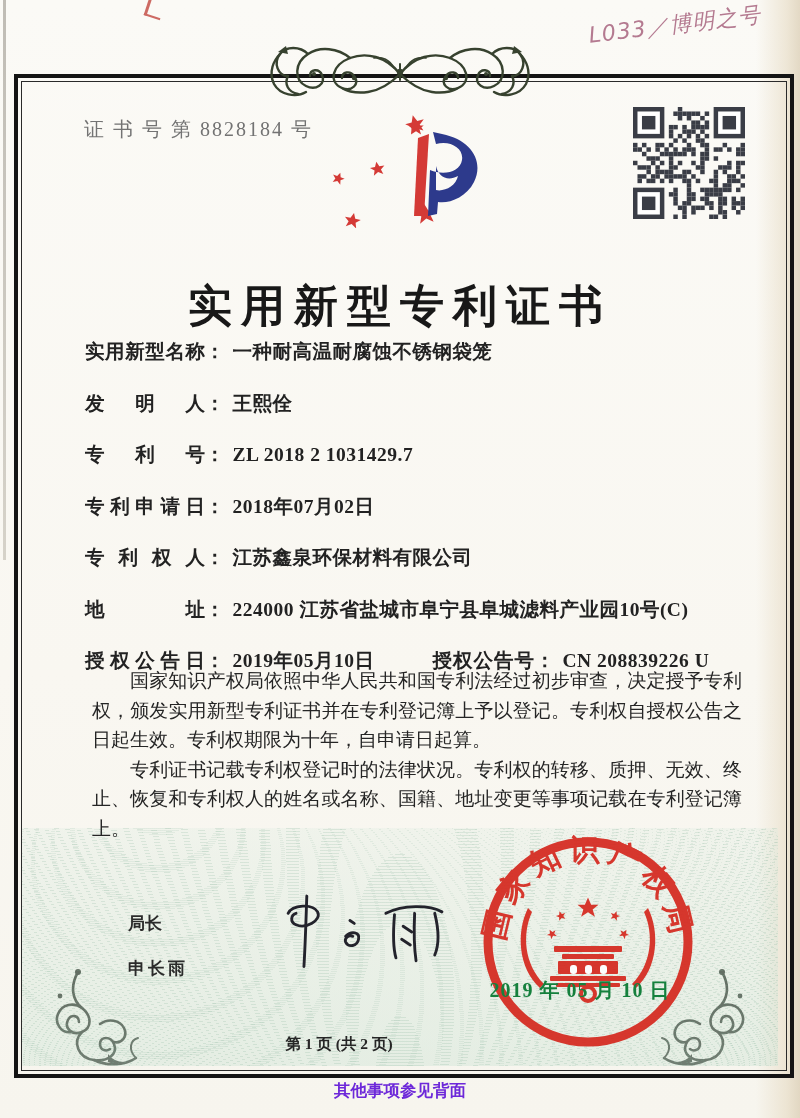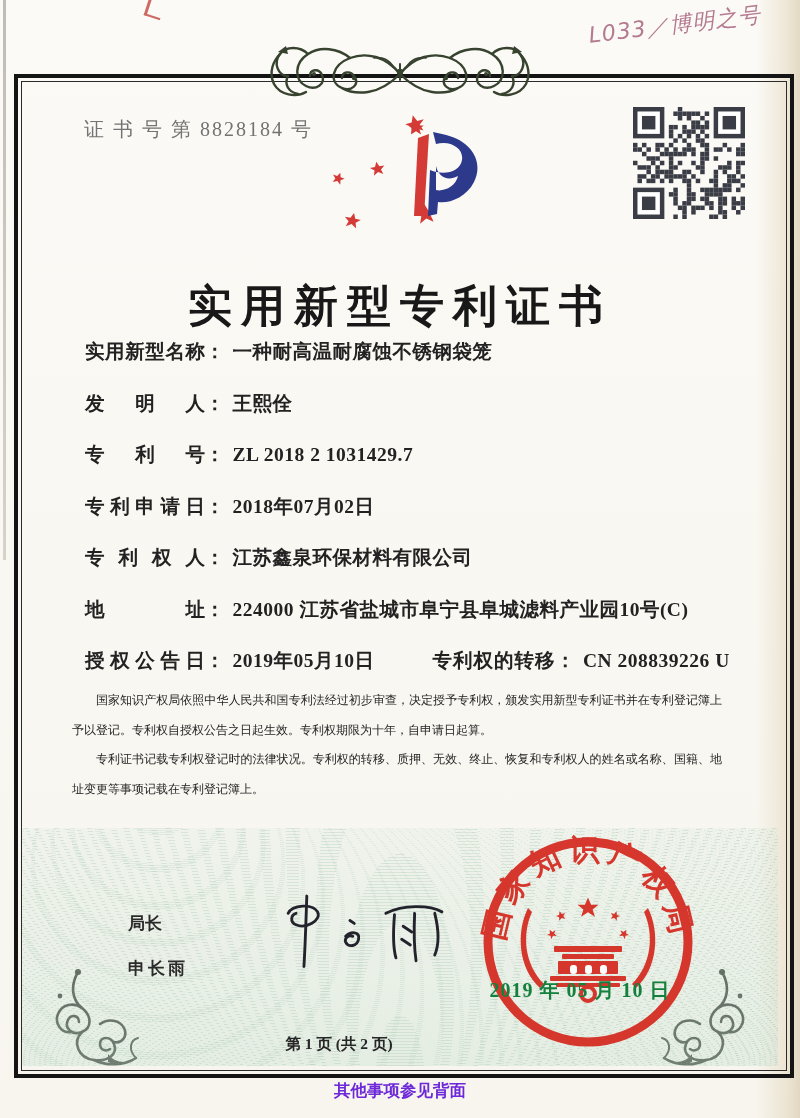--- a/index.html
+++ b/index.html
@@ -42,22 +42,22 @@
   .qr{position:absolute;left:633px;top:107px;width:112px;height:112px;}
   .title{position:absolute;left:0;top:237px;width:800px;text-align:center;
     font-size:44px;font-weight:700;letter-spacing:9px;color:#181818;margin-top:40px;}
   .fields{position:absolute;left:85px;top:338px;width:650px;font-size:19.5px;font-weight:600;color:#222;}
   .field-row{display:flex;align-items:baseline;margin-bottom:24.5px;white-space:nowrap;}
   .f-label{display:inline-block;width:120px;text-align:justify;text-align-last:justify;flex:none;}
   .f-colon{flex:none;margin-right:8px;}
   .f-value{letter-spacing:.5px;}
   .grant-pair2{margin-left:58px;display:flex;align-items:baseline;}
   .grant-pair2 .f-label2{flex:none;letter-spacing:1px;}
-  .paragraphs{position:absolute;left:72px;top:666px;width:650px;
-    font-size:12px;line-height:29.5px;color:#252525;font-weight:500;margin-top:20px;}
+  .paragraphs{position:absolute;left:92px;top:666px;width:650px;
+    font-size:19px;line-height:29.5px;color:#252525;font-weight:500;}
   .paragraphs p{margin:0;text-indent:2em;text-align:justify;}
   
   .director-block{position:absolute;left:128px;top:912px;font-size:17px;font-weight:600;color:#2b2b2b;z-index:3;}
   .director-name{margin-top:22px;letter-spacing:3px;}
   .signature-svg{position:absolute;left:222px;top:876px;width:230px;height:112px;z-index:3;}
   
   .seal{position:absolute;left:478px;top:832px;width:220px;height:220px;z-index:2;opacity:.92;}
   .seal-date{position:absolute;left:470px;top:977px;width:220px;text-align:center;z-index:4;
     color:#15803d;font-size:20px;font-weight:700;letter-spacing:1px;white-space:nowrap;}
   .page-no{position:absolute;left:0;top:1034px;width:678px;text-align:center;
@@ -398,21 +398,21 @@
     <div class="field-row">
       <span class="f-label">地址</span>
         <span class="f-colon">：</span>
         <span class="f-value">224000 江苏省盐城市阜宁县阜城滤料产业园10号(C)</span>
     </div>
     <div class="field-row">
       <span class="f-label">授权公告日</span>
         <span class="f-colon">：</span>
         <span class="f-value">2019年05月10日</span>
       <span class="grant-pair2">
-        <span class="f-label2">专利权的转移</span>
+        <span class="f-label2">授权公告号</span>
           <span class="f-colon">：</span>
           <span class="f-value">CN 208839226 U</span>
       </span>
     </div>
   </div>
 
   <div class="paragraphs">
     <p>国家知识产权局依照中华人民共和国专利法经过初步审查，决定授予专利权，颁发实用新型专利证书并在专利登记簿上予以登记。专利权自授权公告之日起生效。专利权期限为十年，自申请日起算。</p>
     <p>专利证书记载专利权登记时的法律状况。专利权的转移、质押、无效、终止、恢复和专利权人的姓名或名称、国籍、地址变更等事项记载在专利登记簿上。</p>
   </div>

